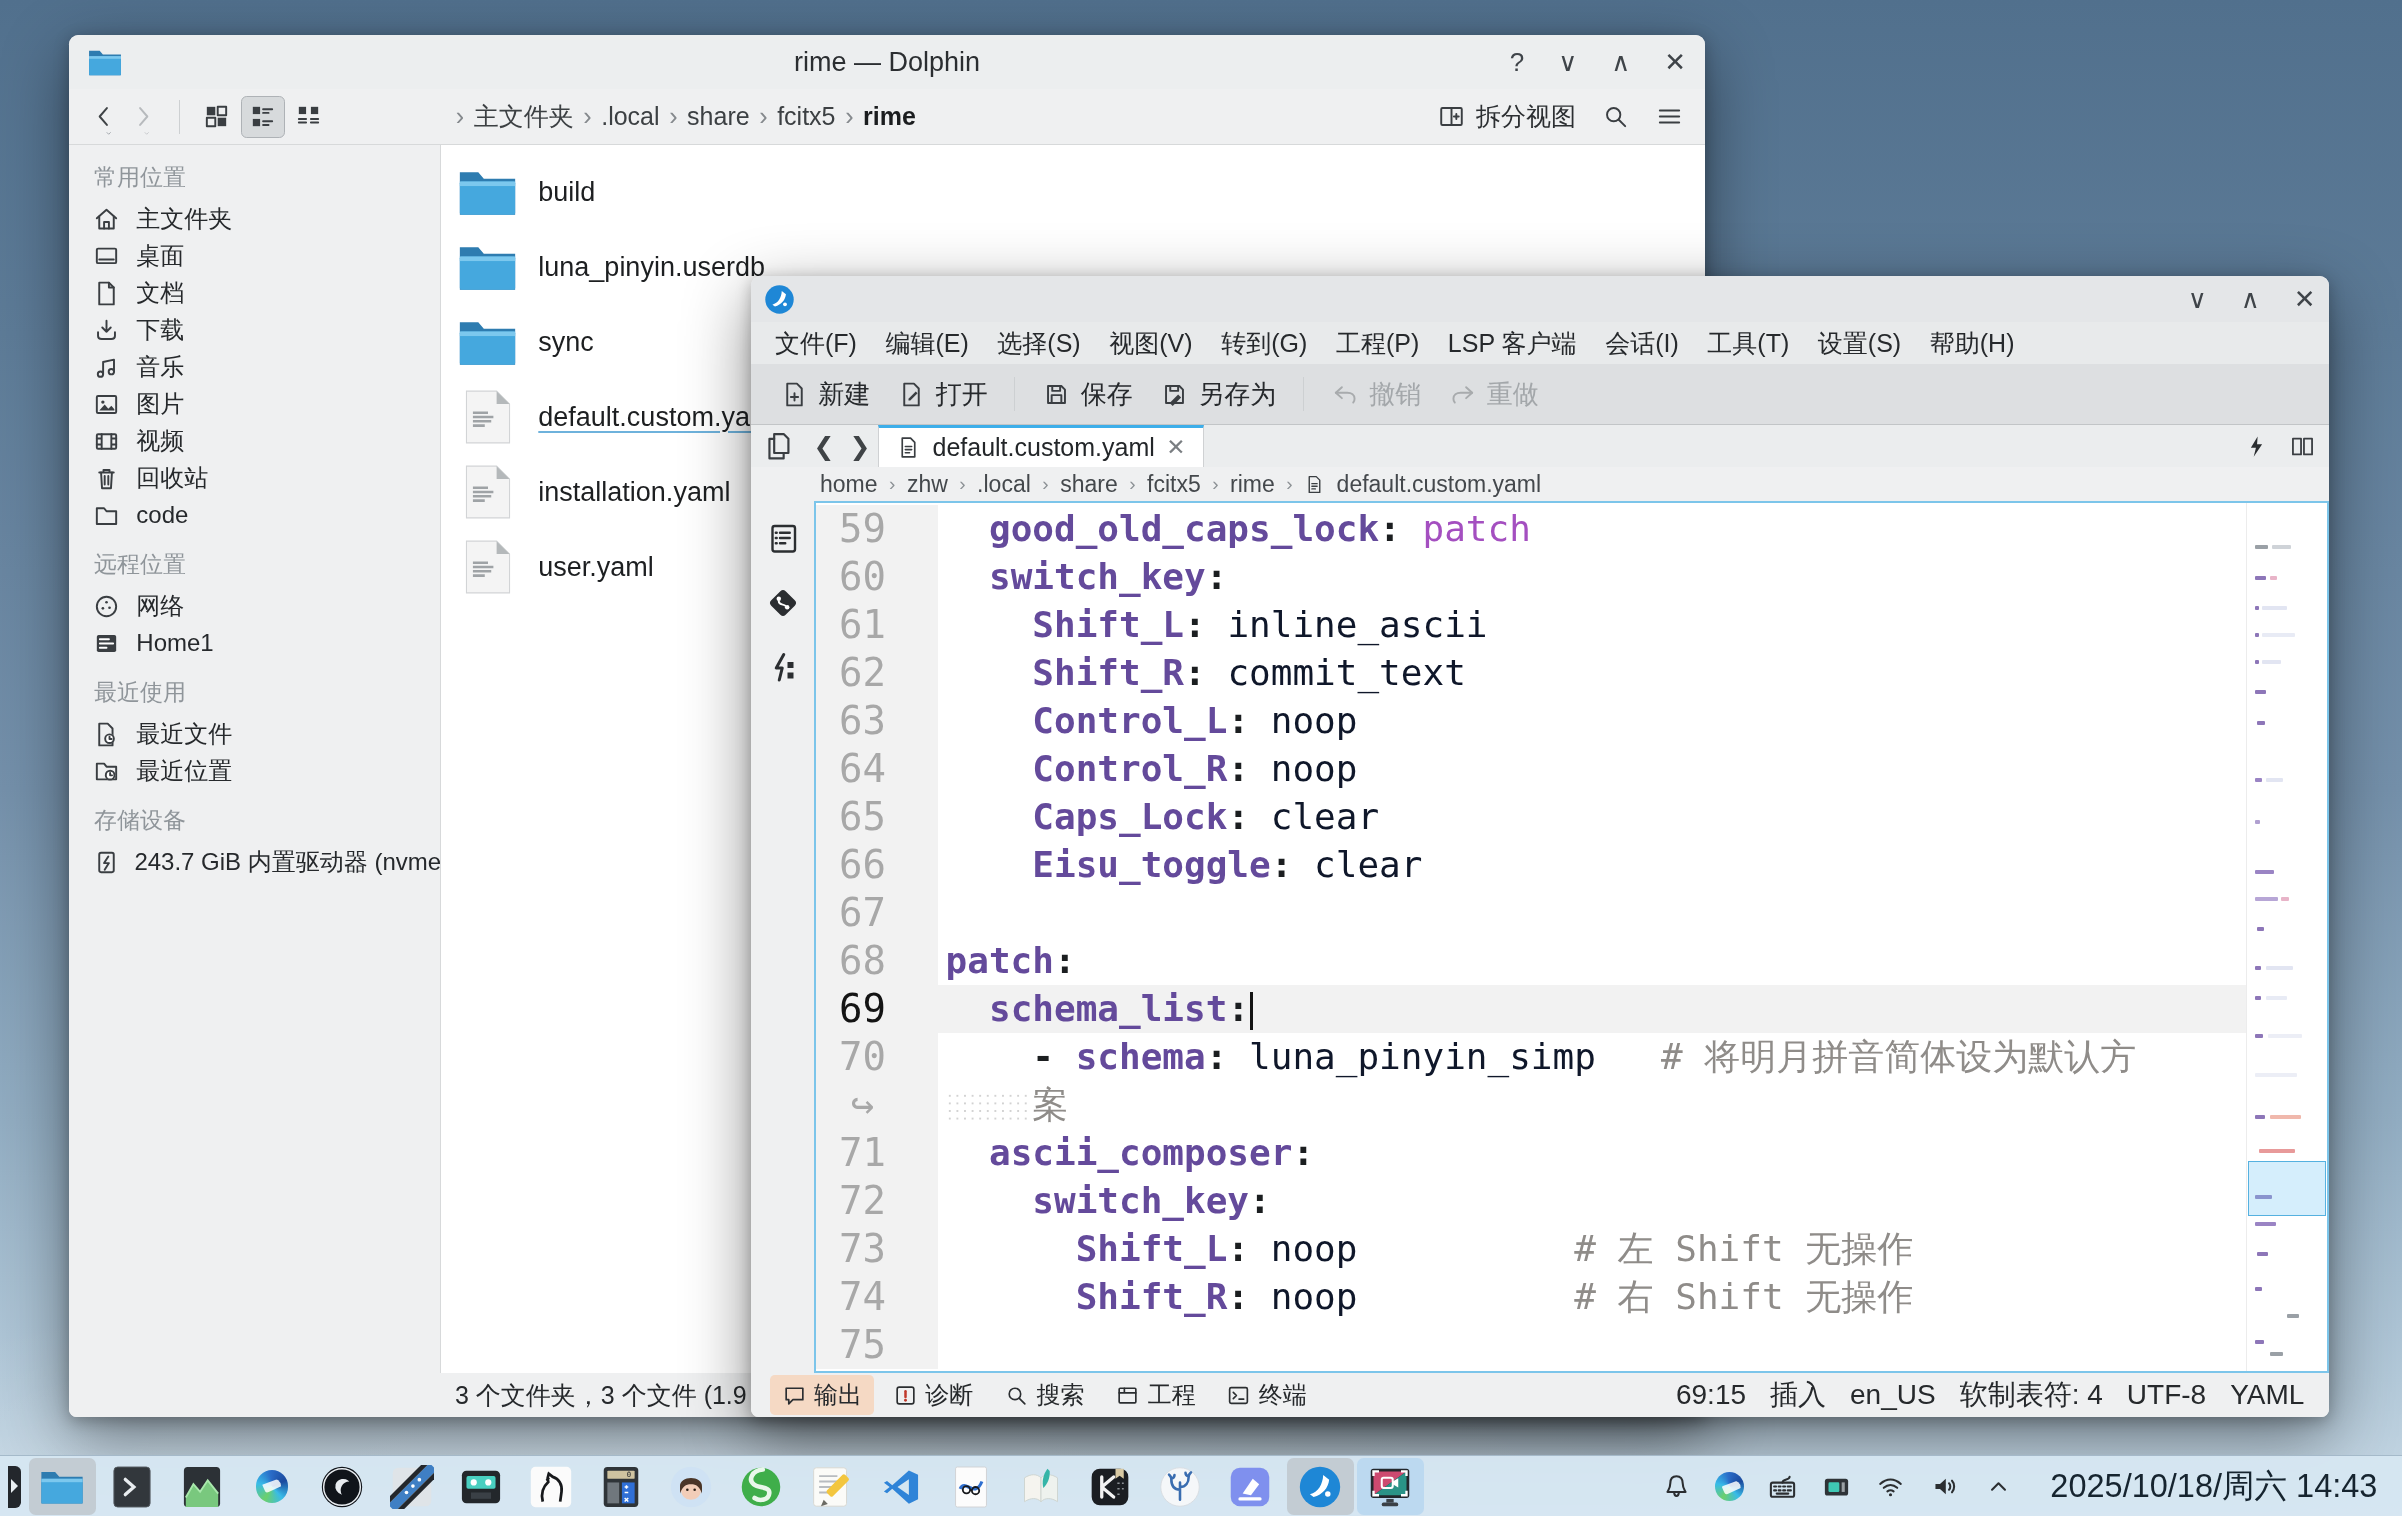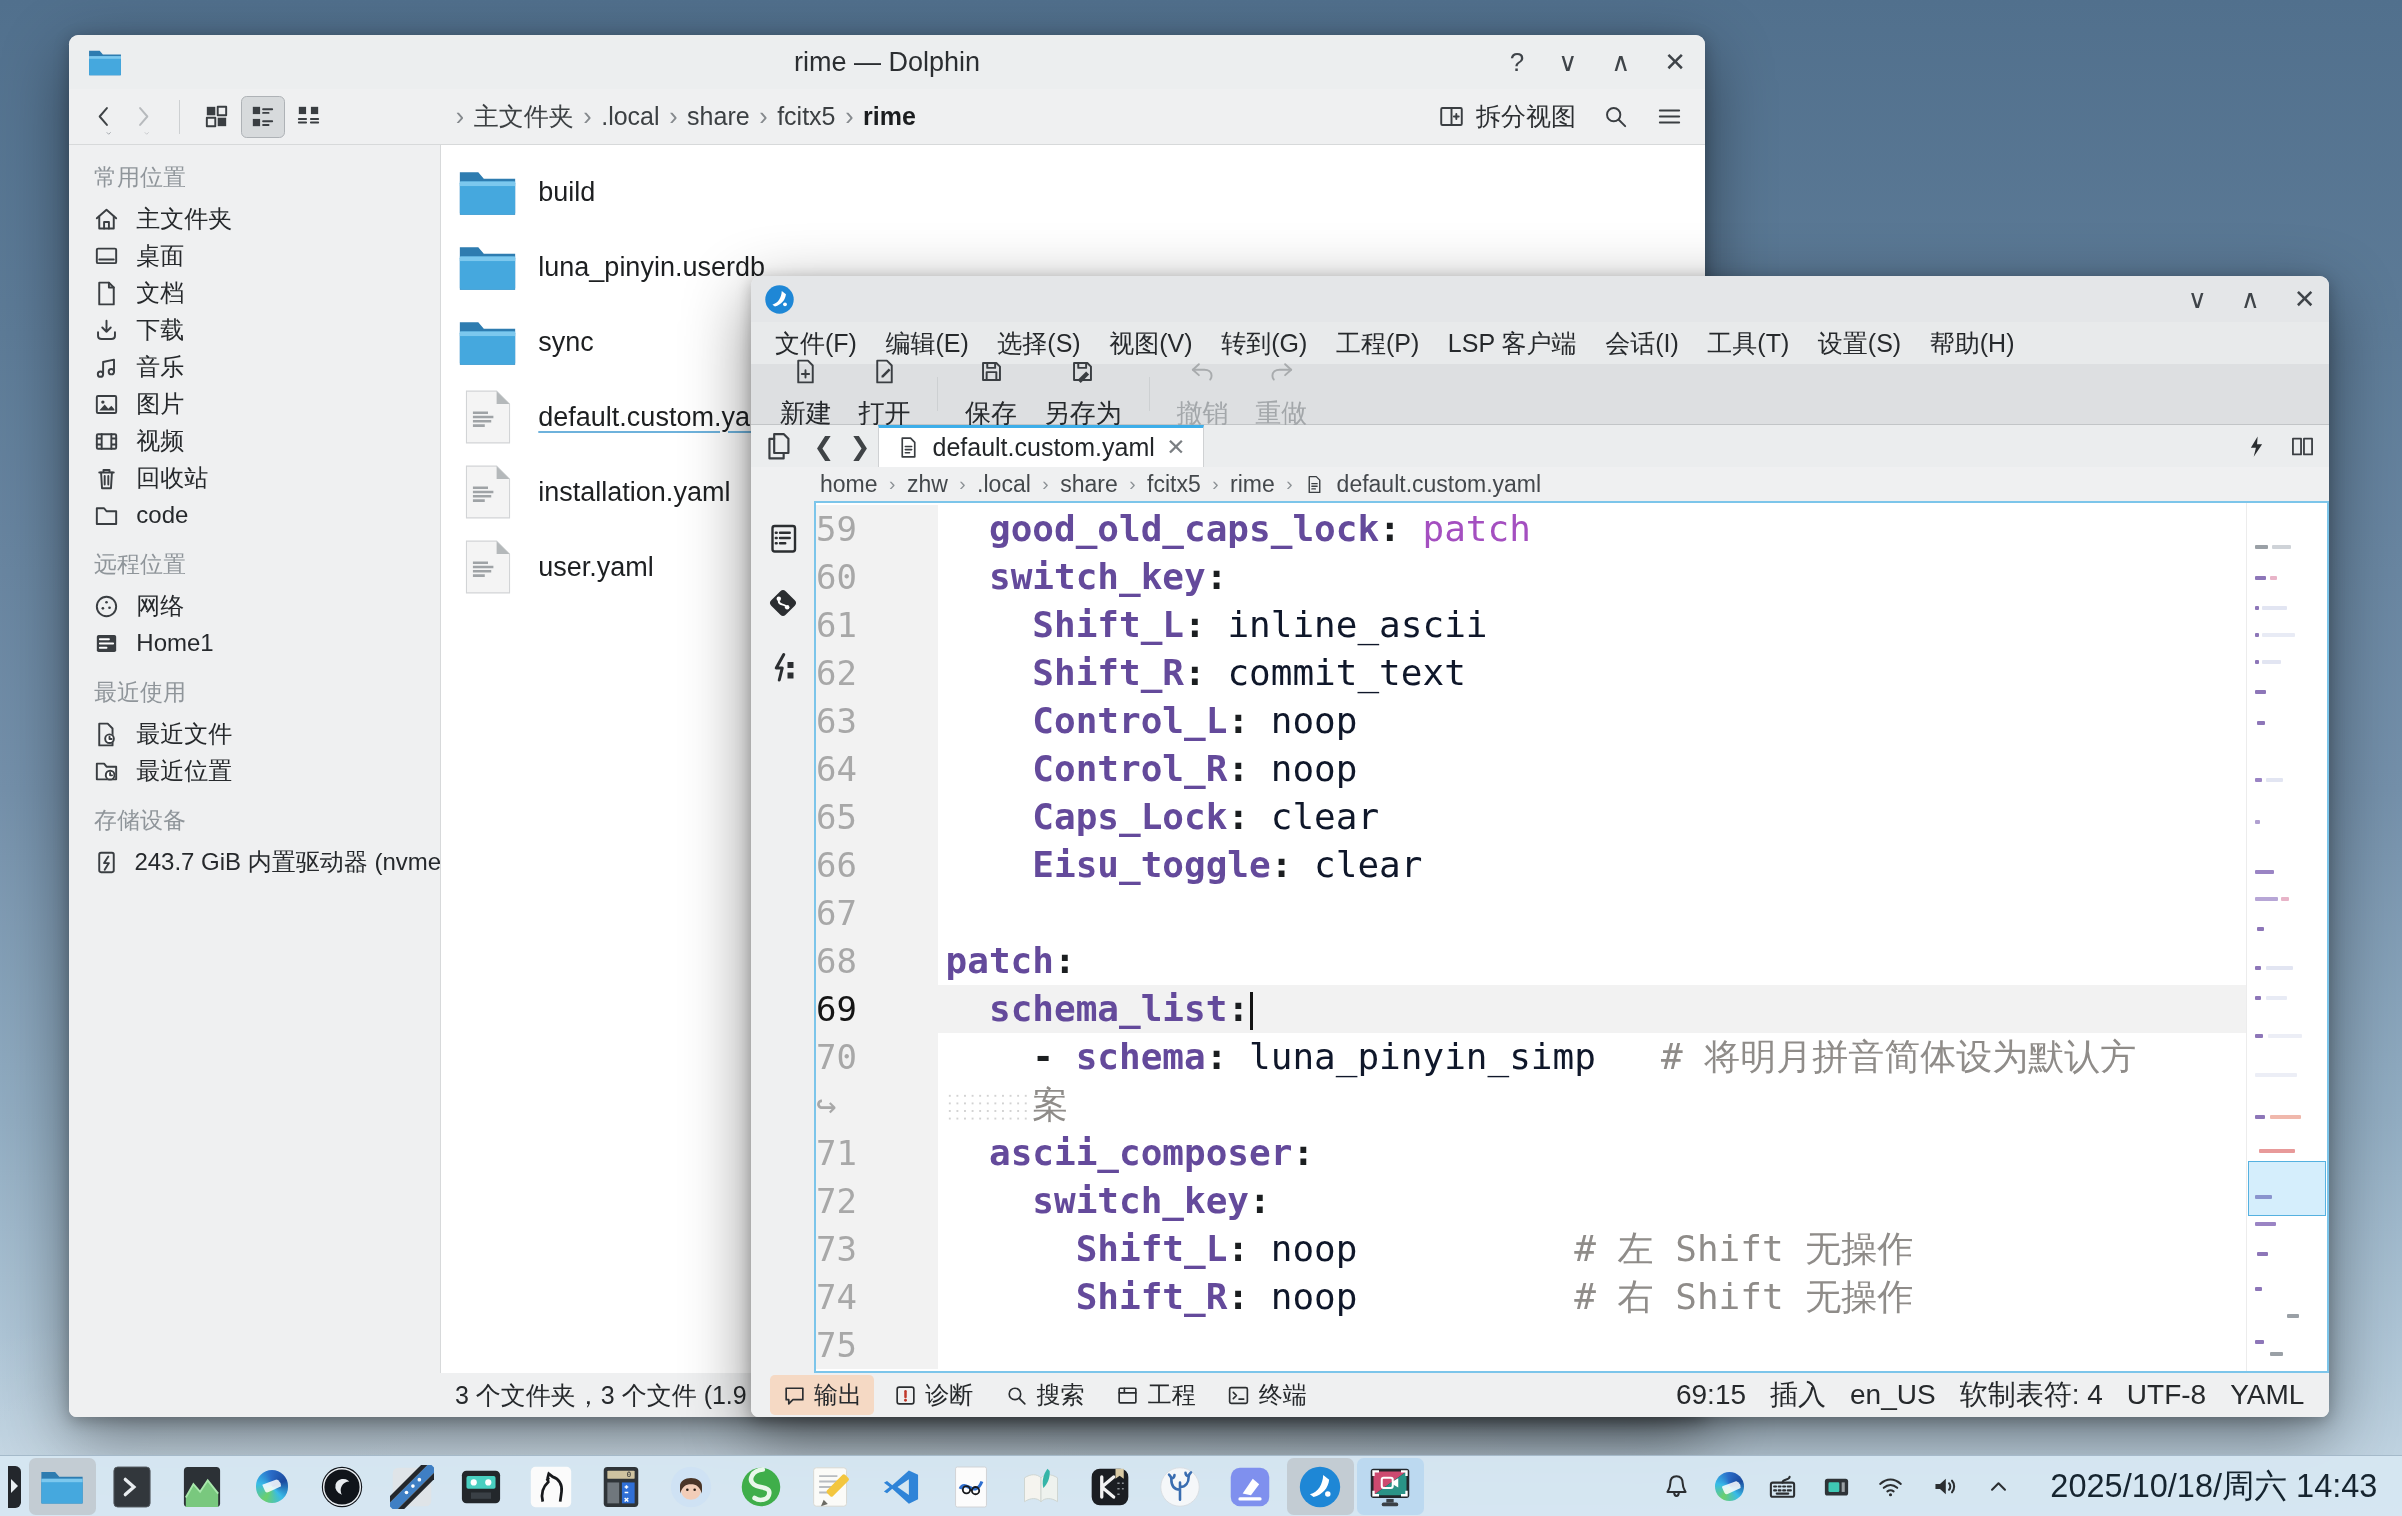--- a/index.html
+++ b/index.html
@@ -48,38 +48,38 @@
               display:flex; align-items:center; padding-left:386px; font-size:25px; color:#26292c; }
 
   
   #kate { left:751px; top:276px; width:1578px; height:1141px; display:flex; flex-direction:column; z-index:5; }
   .k-titlebar { height:46px; background:#e4e6e8; border-radius:9.6px 9.6px 0 0; position:relative;
                 display:flex; align-items:center; padding:0 13.4px; }
   .k-title { position:absolute; left:0; right:0; text-align:center; font-size:26px; color:#2b2e31; }
   .k-menubar { height:42px; display:flex; align-items:center; padding:0 9.6px; background:#e8eaeb; }
   .k-menu { padding:0 14.3px; font-size:25px; color:#26292c; }
   .k-toolbar { height:61px; background:#dddfe1; border-bottom:1px solid #c2c5c7; display:flex; align-items:center; padding:0 15.3px; }
-  .k-tbtn { display:flex; align-items:center; gap:9.6px; font-size:26px; color:#26292c; padding:0 13.4px;flex-direction:column; }
+  .k-tbtn { display:flex; align-items:center; gap:9.6px; font-size:26px; color:#26292c; padding:0 13.4px; }
   .k-tbtn.disabled { color:#a3a7aa; }
   .k-tabbar { height:42px; background:#ebedee; display:flex; align-items:stretch; }
   .k-tab-lead { width:55px; display:flex; align-items:center; justify-content:center; }
   .k-chev { width:36px; display:flex; align-items:center; justify-content:center; color:#3f4346; font-size:25px; }
   .k-tab { background:#fff; border-top:3.8px solid #3daee9; border-right:1px solid #cfd1d3; border-left:1px solid #cfd1d3;
            display:flex; align-items:center; gap:11.5px; padding:0 17px; font-size:25px; color:#232629; }
   .k-tab .close { color:#7a7e82; font-size:23px; }
   .k-tab-right { margin-left:auto; display:flex; align-items:center; gap:19px; padding-right:13.4px; }
   .k-breadcrumb { height:34px; display:flex; align-items:center; gap:11.5px; padding-left:69px; font-size:23px; color:#44484c; }
   .k-breadcrumb .sep { color:#8d9296; font-size:19px; }
   .k-editor { flex:1; display:flex; background:#eff0f1; min-height:0; }
   .k-toolcol { width:63px; display:flex; flex-direction:column; align-items:center; padding-top:19px; gap:29px; }
   .k-edit { flex:1; border:2.9px solid #7cc5ea; background:#fff; position:relative; overflow:hidden; }
   .k-lines { position:absolute; inset:0; padding-top:1.9px; }
   .crow { display:flex; height:48px; line-height:48px; }
   .gut { width:122px; background:#f2f2f2; color:#a8a8a8; font-family:"DejaVu Sans Mono",monospace;
-         font-size:34px; text-align:left; padding-right:29px; flex:none; }
+         font-size:39px; text-align:center; padding-right:29px; flex:none; }
   .crow.cur .gut { color:#141414; }
   .ltext { flex:1; font-family:"DejaVu Sans Mono",monospace; font-size:36px; white-space:pre; padding-left:7.6px; color:#1f2226; }
   .crow.cur .ltext { background:#f2f2f2; }
   .tk-k { color:#644a9b; font-weight:bold; }
   .tk-p { color:#1b1e20; font-weight:bold; }
   .tk-v { color:#0f172a; }
   .tk-b { color:#a44fc0; }
   .tk-c { color:#8f8c89; }
   .wrapind { display:inline-block; width:4ch; height:29px; vertical-align:middle;
              background-image:radial-gradient(#d2d2d2 22%, transparent 24%); background-size:7.6px 7.6px; }

